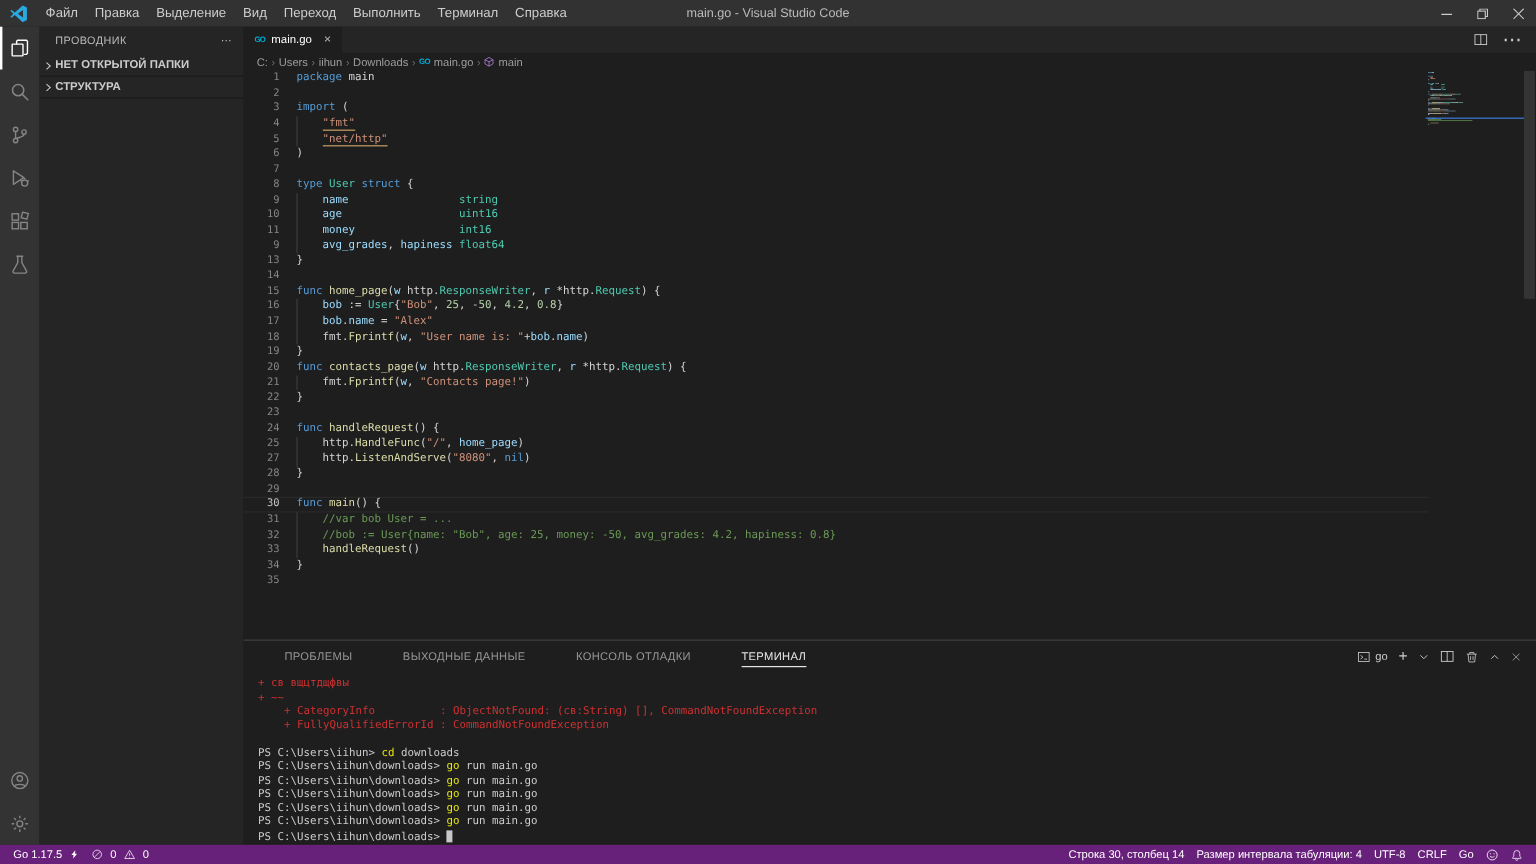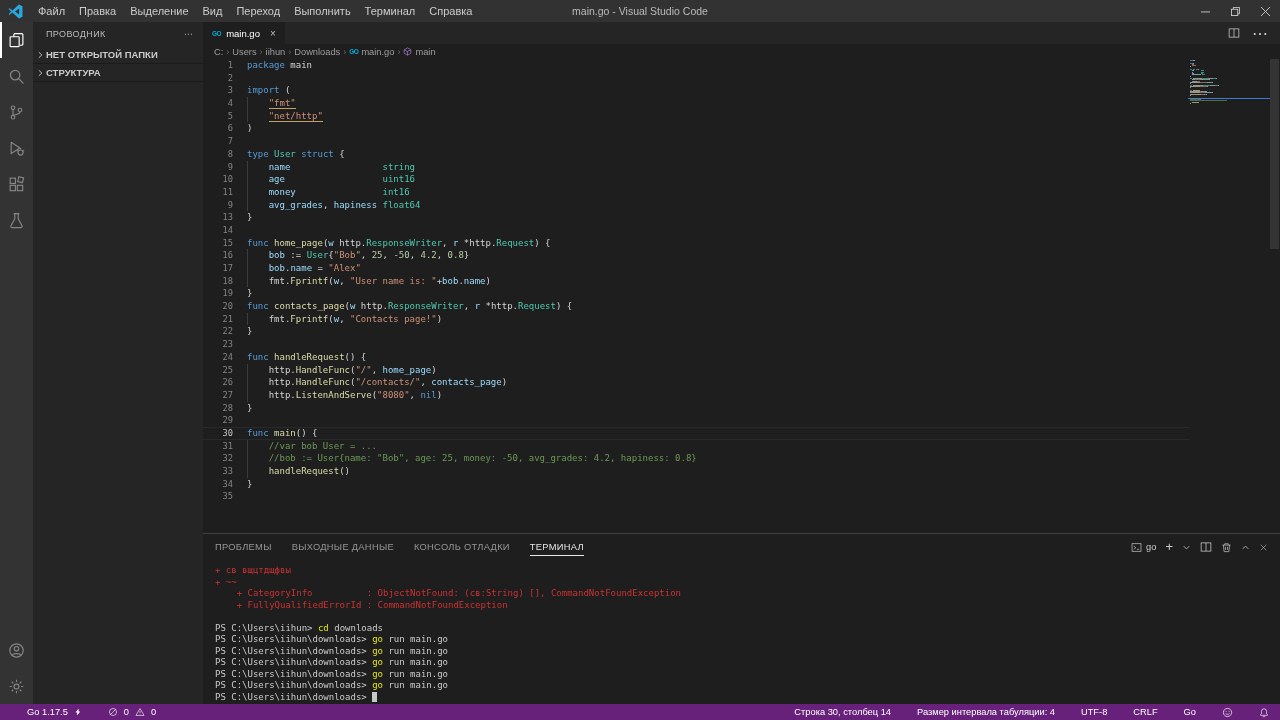--- a/index.html
+++ b/index.html
@@ -65,36 +65,36 @@
   .mm-row { height:1px; margin-bottom:.31px; white-space:nowrap; overflow:hidden; }
   .mm-row span { display:inline-block; height:1px; vertical-align:top; }
   .mm-cur { position:absolute; left:-2px; right:-2px; height:1.3px; background:#3d7bd8; }
   .scrollbar { position:absolute; top:0; right:0; bottom:0; width:10px; }
   .scroll-slider { position:absolute; top:0; right:1px; width:9px; height:190px; background:rgba(121,121,121,.25); }
 
   
   .panel { height:171px; border-top:1px solid rgba(128,128,128,.35); display:flex; flex-direction:column; }
   .panel-header { height:26px; display:flex; align-items:center; padding:0 12px; }
   .panel-tabs { display:flex; gap:20px; }
-  .panel-tab { font-size:9.3px; letter-spacing:.3px; color:#969696; height:26px; line-height:26px; position:relative; }
+  .panel-tab { font-size:9.3px; letter-spacing:.3px; color:#969696; height:26px; line-height:26px; position:relative;margin-left:22px; }
   .panel-tab.active { color:#e7e7e7; }
   .panel-tab.active::after { content:""; position:absolute; left:0; right:0; bottom:4px; height:1px; background:#e7e7e7; }
   .panel-actions { margin-left:auto; display:flex; align-items:center; gap:9px; color:#cccccc; }
   .pa-label { font-size:9.3px; display:flex; align-items:center; gap:4px; }
   .pa-plus { font-size:13px; line-height:10px; }
   .terminal { flex:1; padding:5px 0 0 12px; font-family:"DejaVu Sans Mono","Liberation Mono",monospace;
               font-size:9px; color:#cccccc; overflow:hidden; }
   .trow { height:11.55px; line-height:11.55px; white-space:pre; }
   .t-red { color:var(--c-term-red); } .t-yel { color:var(--c-term-yel); }
   .t-cursor { display:inline-block; width:5px; height:10px; background:#c8c8c8; vertical-align:-2px; }
 
   
   .statusbar { position:absolute; left:0; right:0; bottom:0; height:16px; background:var(--c-statusbar);
                color:#ffffff; display:flex; align-items:center; font-size:9.3px; padding:0 6px; z-index:30; }
-  .st-item { padding:0 5px; display:flex; align-items:center; gap:6px; white-space:nowrap;margin-left:16px; }
+  .st-item { padding:0 5px; display:flex; align-items:center; gap:6px; white-space:nowrap; }
   .st-right { margin-left:auto; display:flex; align-items:center; }
   svg { display:block; }
 </style>
 </head>
 <body>
 <div id="app">
 
   <div class="titlebar">
     <span class="logo">
         <svg viewBox="0 0 16 16" width="15" height="15">
@@ -374,24 +374,20 @@
               <div class="ln">23</div>
               <div class="lc"></div>
             </div>
             <div class="row">
               <div class="ln">24</div>
               <div class="lc"><span class="tk-kw">func</span><span class="tk-pl"> </span><span class="tk-fn">handleRequest</span><span class="tk-pl">() {</span></div>
             </div>
             <div class="row">
               <div class="ln">25</div>
               <div class="lc g"><span class="tk-pl">    http.</span><span class="tk-fn">HandleFunc</span><span class="tk-pl">(</span><span class="tk-str">"/"</span><span class="tk-pl">, </span><span class="tk-vr">home_page</span><span class="tk-pl">)</span></div>
-            </div>
-            <div class="row">
-              <div class="ln">26</div>
-              <div class="lc g"><span class="tk-pl">    http.</span><span class="tk-fn">HandleFunc</span><span class="tk-pl">(</span><span class="tk-str">"/contacts/"</span><span class="tk-pl">, </span><span class="tk-vr">contacts_page</span><span class="tk-pl">)</span></div>
             </div>
             <div class="row">
               <div class="ln">27</div>
               <div class="lc g"><span class="tk-pl">    http.</span><span class="tk-fn">ListenAndServe</span><span class="tk-pl">(</span><span class="tk-str">"8080"</span><span class="tk-pl">, </span><span class="tk-kw">nil</span><span class="tk-pl">)</span></div>
             </div>
             <div class="row">
               <div class="ln">28</div>
               <div class="lc"><span class="tk-pl">}</span></div>
             </div>
             <div class="row">

